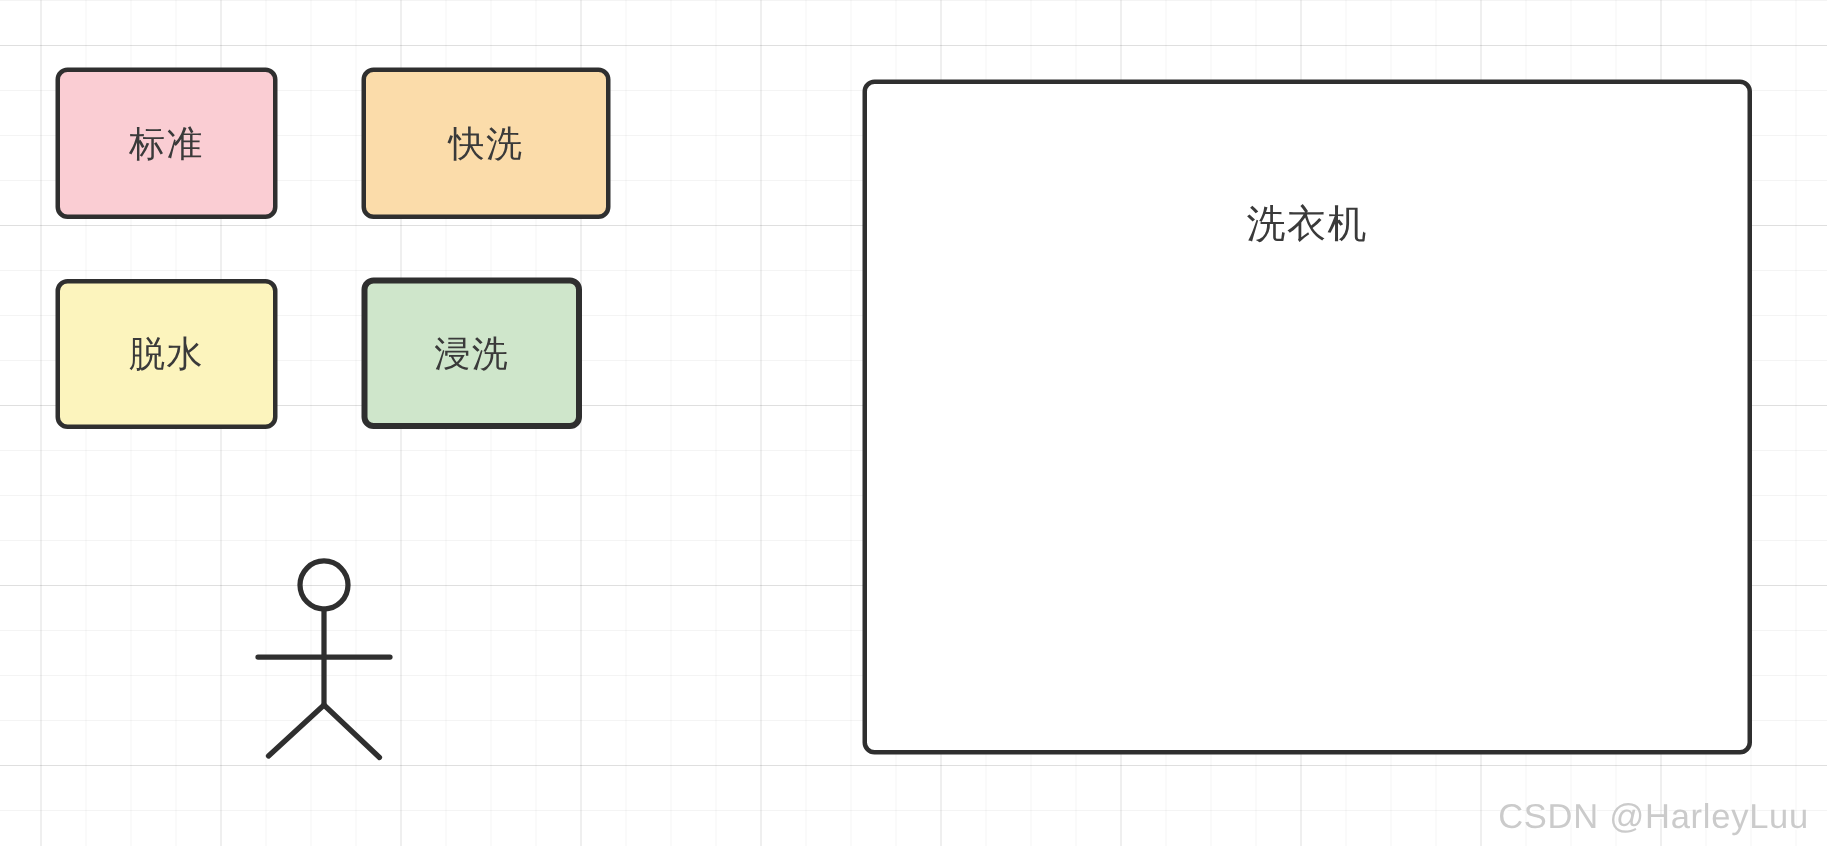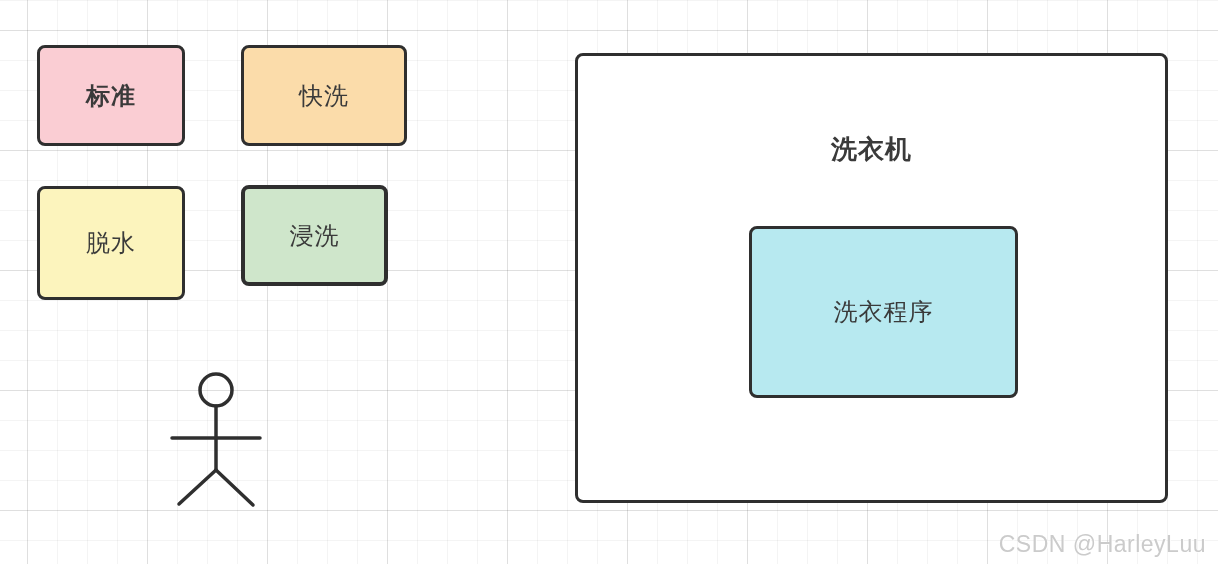--- a/index.html
+++ b/index.html
@@ -28,41 +28,40 @@
     border-radius: 8px;
     display: flex;
     align-items: center;
     justify-content: center;
     font-size: 24px;
     color: #3a3a3a;
     letter-spacing: 1px;
   }
   #mode-standard { left: 37px;  top: 45px;  width: 148px; height: 101px; }
   #mode-quick    { left: 241px; top: 45px;  width: 166px; height: 101px; }
-  #mode-spin     { left: 37px;  top: 186px; width: 148px; height: 114px; }
+  #mode-spin     { left: 37px;  top: 186px; width: 148px; height: 100px; }
   #mode-soak     { left: 241px; top: 185px; width: 147px; height: 101px; border-width: 4.5px; }
 
   .machine {
     position: absolute;
     left: 575px; top: 53px;
     width: 593px; height: 450px;
     box-sizing: border-box;
     background: #ffffff;
     border: 3px solid #2f2f2f;
     border-radius: 8px;
   }
   .machine-title {
     position: absolute;
     left: 0; right: 0;
     top: 76px;
     text-align: center;
     font-size: 26px;
     color: #3a3a3a;
     letter-spacing: 1px;
-    font-weight: bold;
   }
   .program-box {
     position: absolute;
     left: 171px; top: 170px;
     width: 269px; height: 172px;
     box-sizing: border-box;
     border: 3px solid #2f2f2f;
     border-radius: 8px;
     display: flex;
     align-items: center;
@@ -84,21 +83,21 @@
     color: #cbcbcb;
     text-shadow: 1px 1px 0 rgba(255,255,255,0.9);
     letter-spacing: 0.5px;
   }
 </style>
 </head>
 <body>
 
 <div class="canvas">
 
-  <div class="mode-box" id="mode-standard" style="background-color: rgb(250, 205, 211); font-weight: bold;">
+  <div class="mode-box" id="mode-standard" style="background-color: rgb(250, 205, 211);">
     <span>标准</span>
   </div>
 
   <div class="mode-box" id="mode-quick" style="background-color: rgb(251, 220, 170);">
     <span>快洗</span>
   </div>
 
   <div class="mode-box" id="mode-spin" style="background-color: rgb(252, 244, 189);">
     <span>脱水</span>
   </div>
@@ -110,20 +109,17 @@
   <svg class="actor" viewBox="0 0 96 140" fill="none" stroke="#2f2f2f" stroke-width="3.5" stroke-linecap="round">
     <circle cx="48" cy="20" r="16"></circle>
     <line x1="48" y1="36" x2="48" y2="100"></line>
     <line x1="4" y1="68" x2="92" y2="68"></line>
     <line x1="48" y1="100" x2="11" y2="134"></line>
     <line x1="48" y1="100" x2="85" y2="135"></line>
   </svg>
 
   <div class="machine">
     <div class="machine-title">洗衣机</div>
-    <div class="program-box" style="background-color: rgb(183, 233, 240);">
-      <span>洗衣程序</span>
-    </div>
   </div>
 
   <div class="watermark">CSDN @HarleyLuu</div>
 
 </div>
 
 </body></html>

